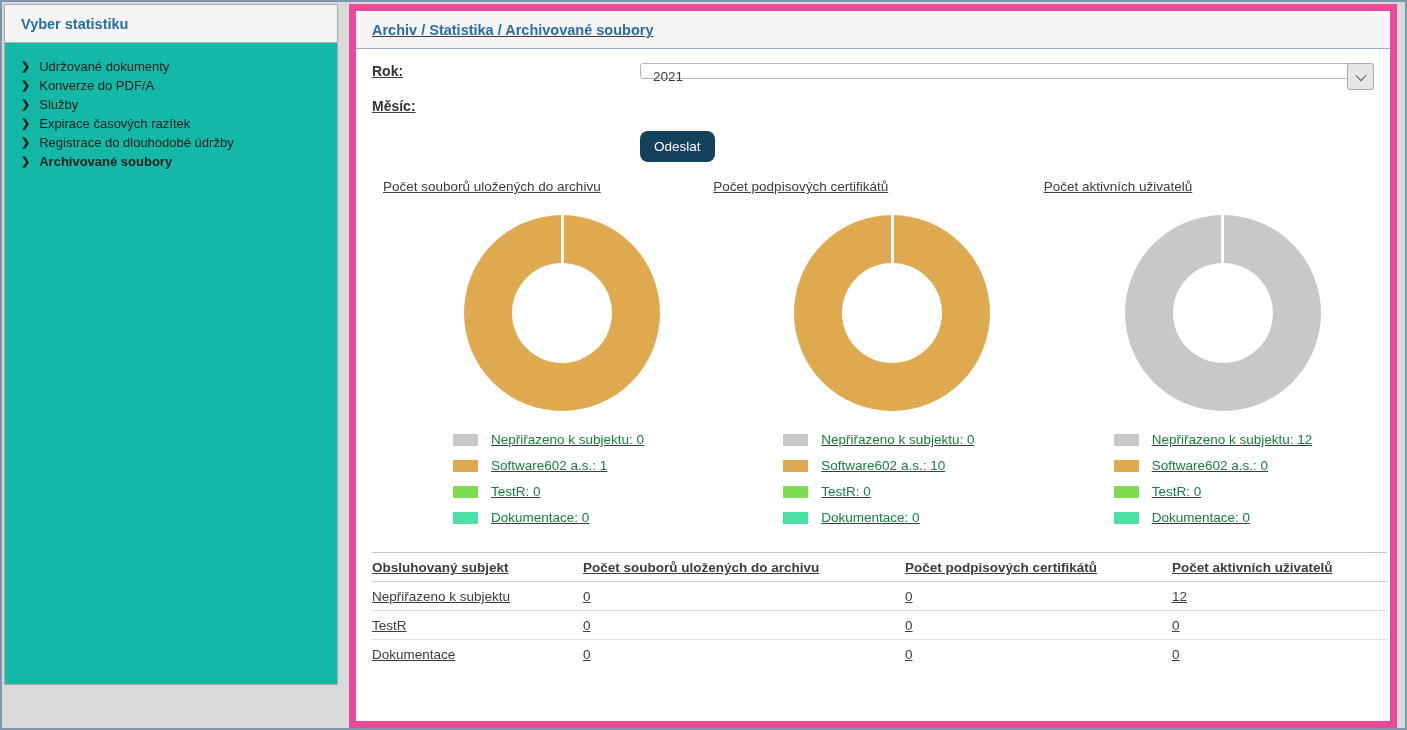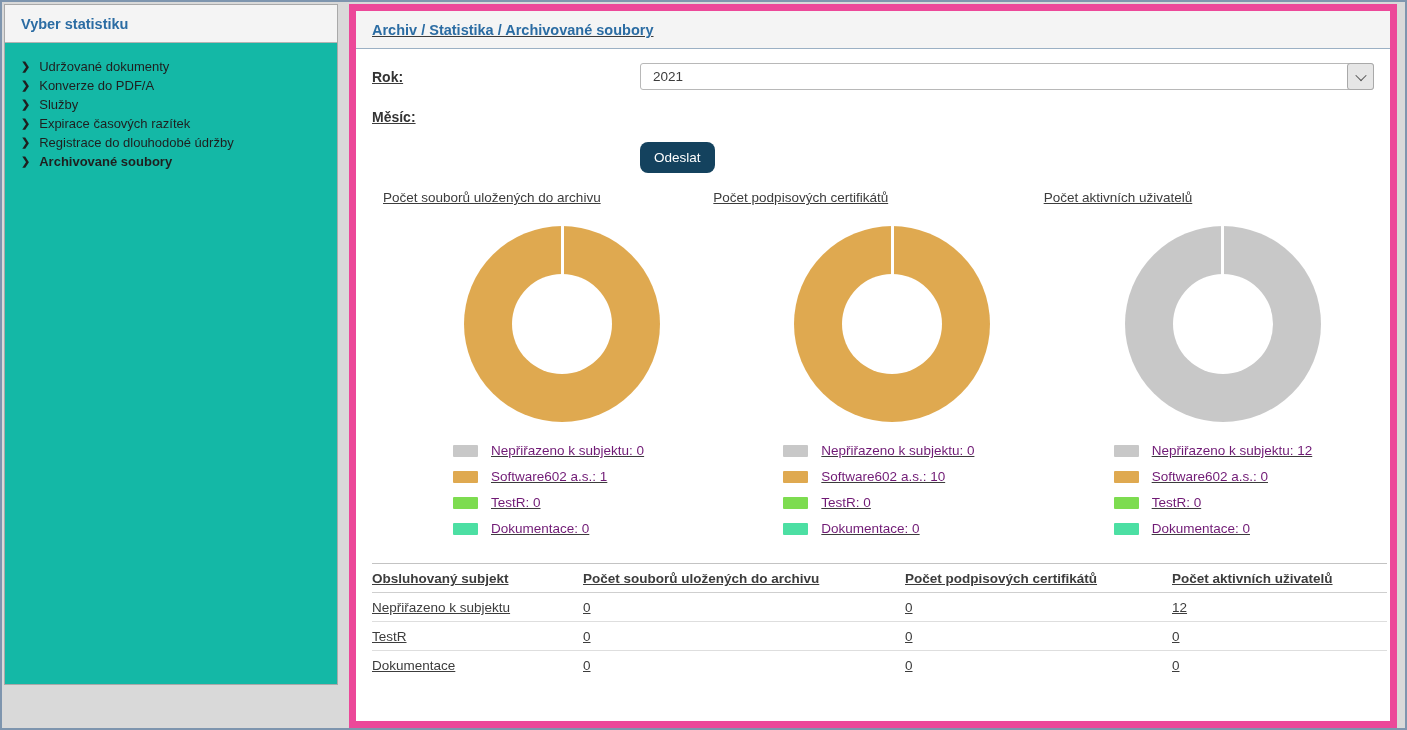--- a/index.html
+++ b/index.html
@@ -61,21 +61,21 @@
     padding: 11px 16px 10px;
     color: #2b6ca3;
     font-weight: bold;
     font-size: 14.5px;
   }
   .content { padding: 14px 16px 0; }
   
   .form-row { display: flex; align-items: center; margin-bottom: 19px; }
   .form-label { width: 268px; font-weight: bold; font-size: 14px; color: #333; }
   .select-wrap {
-    position: relative; flex: 1; height: 27px;
+    position: relative; flex: 1; height: 16px;
     background: #ffffff;
     border: 1px solid #b8b8b8;
     border-radius: 3px;
     cursor: pointer;
   }
   .select-value {
     position: absolute; left: 12px; top: 0; line-height: 25px;
     font-size: 13.5px; color: #3c3c3c;
   }
   .select-arrow {
@@ -125,21 +125,21 @@
     width: 3px; height: 50px;
     background: #ffffff;
   }
   .legend { margin: 21px 0 0 70px; }
   .legend-row { display: flex; align-items: center; margin-bottom: 11px; }
   .legend-swatch {
     width: 25px; height: 12px;
     margin-right: 13px;
     border-radius: 1px;
   }
-  .legend-text { font-size: 13.5px; color: #701a75; }
+  .legend-text { font-size: 13.5px; color: #15803d; }
   
   .stats-table {
     width: 1015px;
     margin-top: 16px;
     border-collapse: collapse;
     font-size: 13.5px;
   }
   .stats-table th {
     text-align: left;
     font-weight: bold;

